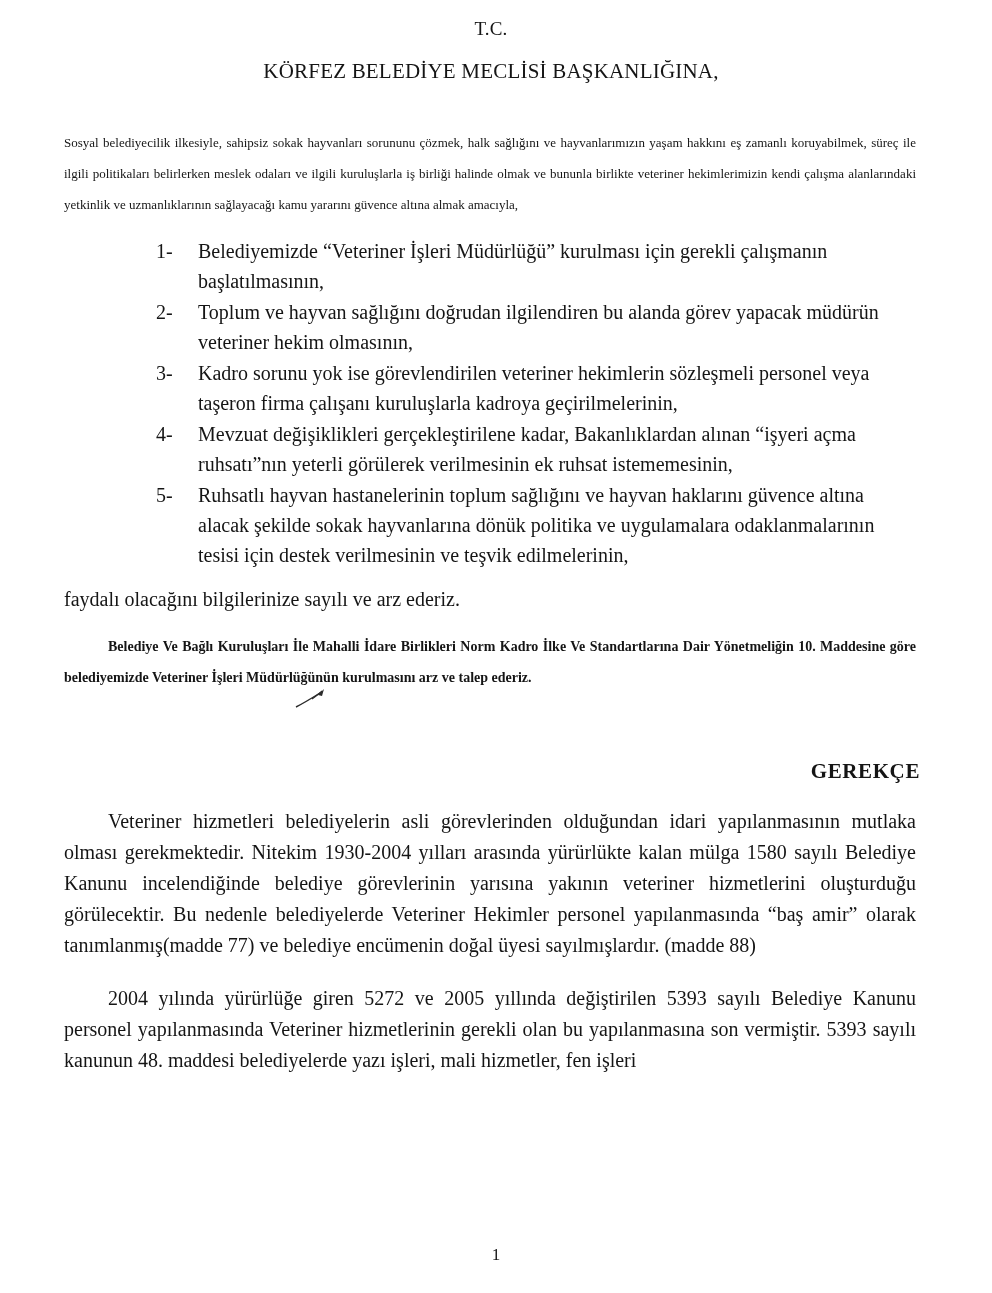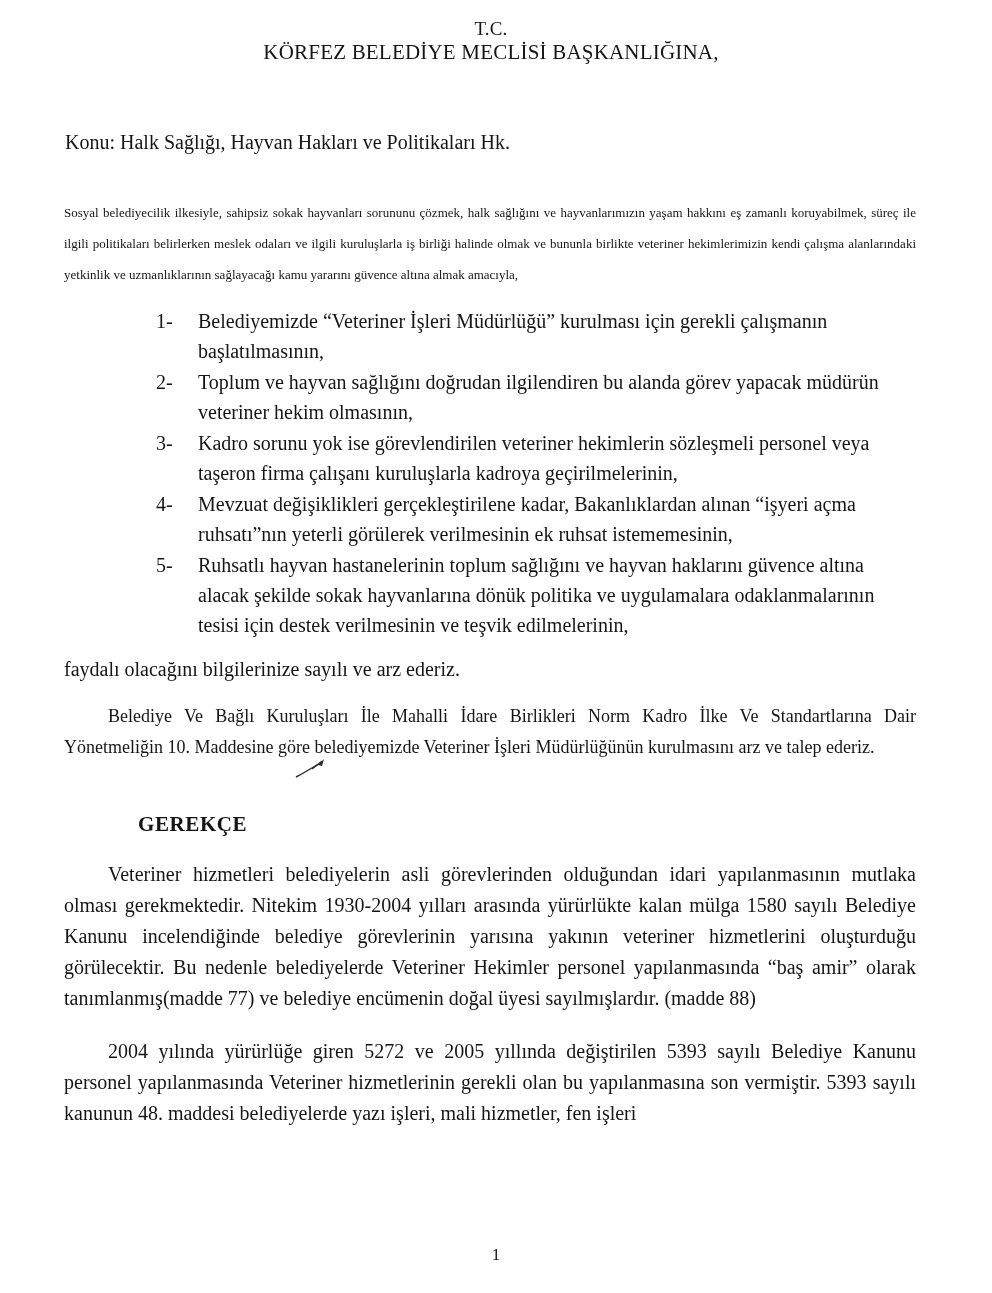--- a/index.html
+++ b/index.html
@@ -24,20 +24,21 @@
   .center {
     text-align: center;
   }
   .tc {
     font-size: 19px;
     letter-spacing: 0.2px;
     margin-top: 4px;
   }
   .addressee {
     font-size: 21px;
+    margin-top: 19px;
     letter-spacing: 0.2px;
   }
   .subject {
     font-size: 20px;
     margin-top: 66px;
     padding-left: 3px;
   }
   .body-para {
     font-size: 13px;
     line-height: 31px;
@@ -67,44 +68,46 @@
     width: 34px;
     text-align: left;
   }
   .after-list {
     font-size: 20px;
     line-height: 31px;
     margin-top: 14px;
     padding-left: 2px;
   }
   .para-indent {
-    font-size: 18px;
+    font-size: 14px;
     line-height: 31px;
     text-align: justify;
     text-justify: inter-word;
     margin-top: 16px;
     padding-left: 2px;
     padding-right: 4px;
     text-indent: 44px;
+    font-weight: bold;
   }
   .scribble {
     height: 22px;
     position: relative;
   }
   .scribble svg {
     position: absolute;
     left: 230px;
     top: -8px;
   }
   .heading {
     font-size: 21px;
     font-weight: bold;
-    margin-top: 27px;
+    margin-top: 44px;
     padding-left: 76px;
     letter-spacing: 0.6px;
+    text-align: right;
   }
   .gerekce-para {
     font-size: 20px;
     line-height: 31px;
     text-align: justify;
     text-justify: inter-word;
     margin-top: 22px;
     padding-left: 2px;
     padding-right: 4px;
     text-indent: 44px;
@@ -120,21 +123,20 @@
 </style>
 </head>
 <body>
 
 <div class="page">
 
   <div class="center tc">T.C.</div>
 
   <div class="center addressee">KÖRFEZ BELEDİYE MECLİSİ BAŞKANLIĞINA,</div>
 
-  <div class="subject">Konu: Halk Sağlığı, Hayvan Hakları ve Politikaları Hk.</div>
 
   <div class="body-para">Sosyal belediyecilik ilkesiyle, sahipsiz sokak hayvanları sorununu çözmek, halk sağlığını ve hayvanlarımızın yaşam hakkını eş zamanlı koruyabilmek, süreç ile ilgili politikaları belirlerken meslek odaları ve ilgili kuruluşlarla iş birliği halinde olmak ve bununla birlikte veteriner hekimlerimizin kendi çalışma alanlarındaki yetkinlik ve uzmanlıklarının sağlayacağı kamu yararını güvence altına almak amacıyla,</div>
 
   <ol class="items">
     <li>
       <span class="num">1-</span>
       <span>Belediyemizde “Veteriner İşleri Müdürlüğü” kurulması için gerekli çalışmanın başlatılmasının,</span>
     </li>
     <li>
       <span class="num">2-</span>

